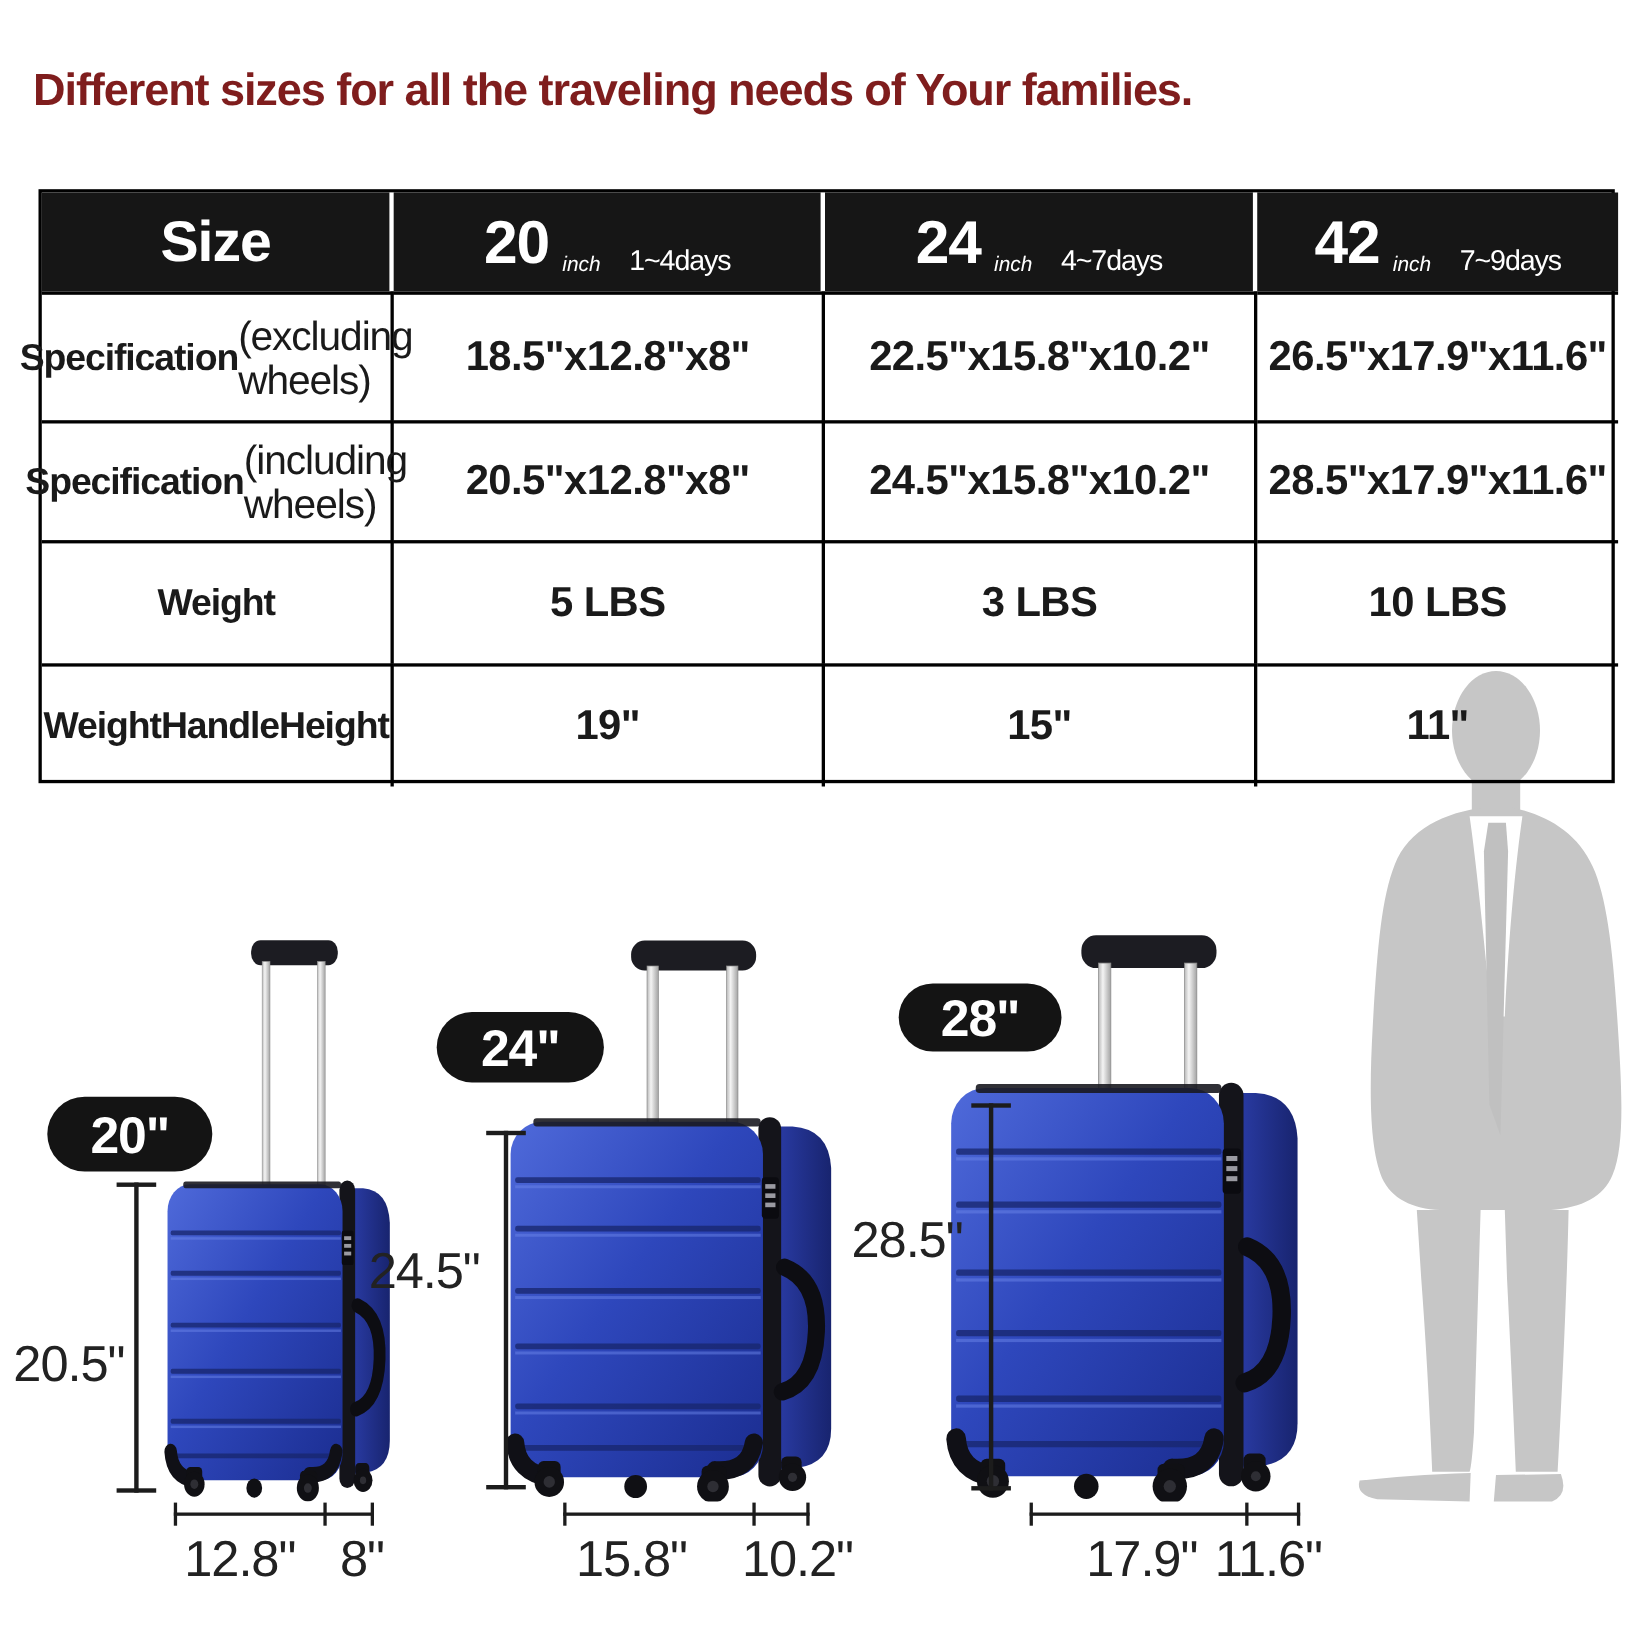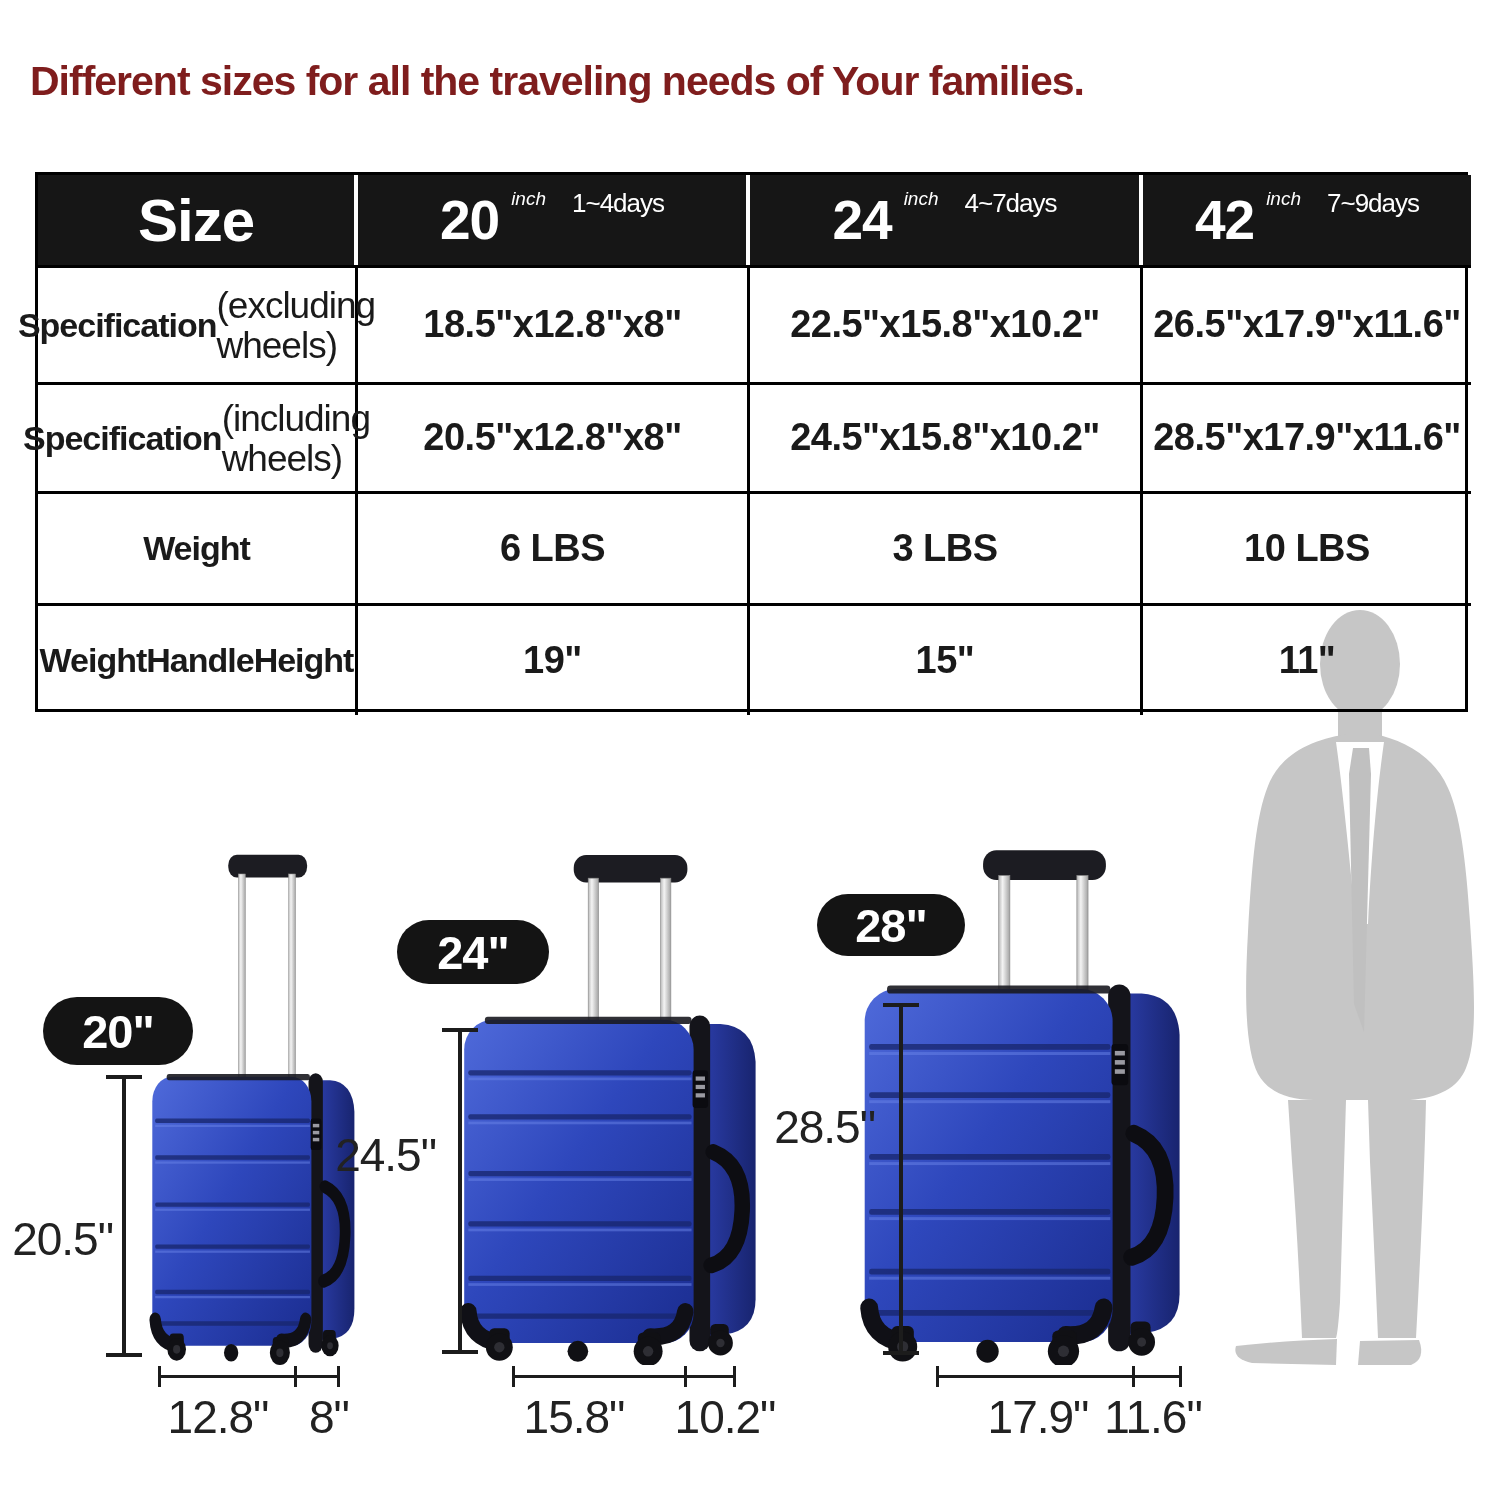--- a/index.html
+++ b/index.html
@@ -10,25 +10,25 @@
   
   .title{left:30px;top:58px;font-size:41px;font-weight:700;letter-spacing:-1px;color:#7f1d1d;}
 
   
   .spec-table{left:35px;top:172px;width:1433px;height:540px;display:grid;
     grid-template-columns:320px 392px 393px 328px;
     grid-template-rows:90px 117px 109px 112px 112px;
     border:3px solid #000;box-sizing:border-box;z-index:3;}
   .hcell{background:#161616;color:#fff;display:flex;align-items:center;justify-content:center;box-sizing:border-box;}
   .hcell.sep{border-right:4px solid #fff;}
-  .hsize{font-size:60px;font-weight:700;letter-spacing:-1px;}
+  .hsize{font-size:52px;font-weight:700;letter-spacing:-1px;}
   .hnum{font-size:55px;font-weight:700;letter-spacing:-1px;}
   .hunit{font-size:19px;font-weight:400;margin-left:12px;font-style:italic;}
   .hdays{font-size:26px;font-weight:400;margin-left:26px;letter-spacing:-1px;}
-  .hflex{display:flex;align-items:flex-start;}
+  .hflex{display:flex;align-items:flex-end;}
   .cell{box-sizing:border-box;border-top:3px solid #000;display:flex;flex-direction:row;
         align-items:center;justify-content:center;background:transparent;line-height:1.08;}
   .cell.bR{border-right:3px solid #000;}
   .rlabel{font-size:34px;font-weight:700;letter-spacing:-1px;}
   .rsub{font-size:37px;font-weight:400;letter-spacing:-1px;margin-top:1px;}
   .rval{font-size:38px;font-weight:700;letter-spacing:-0.5px;}
 
   
   .badge{background:#141414;color:#fff;border-radius:45px;display:flex;align-items:center;
          justify-content:center;font-weight:700;font-size:47px;letter-spacing:-1px;z-index:4;}
@@ -181,21 +181,21 @@
         <div class="rval">24.5"x15.8"x10.2"</div>
       </div>
     <div class="cell">
         <div class="rval">28.5"x17.9"x11.6"</div>
       </div>
 
     <div class="cell bR">
         <div class="rlabel">Weight</div>
       </div>
     <div class="cell bR">
-        <div class="rval">6 LBS</div>
+        <div class="rval">5 LBS</div>
       </div>
     <div class="cell bR">
         <div class="rval">3 LBS</div>
       </div>
     <div class="cell">
         <div class="rval">10 LBS</div>
       </div>
 
     <div class="cell bR">
         <div class="rlabel">WeightHandle</div>

